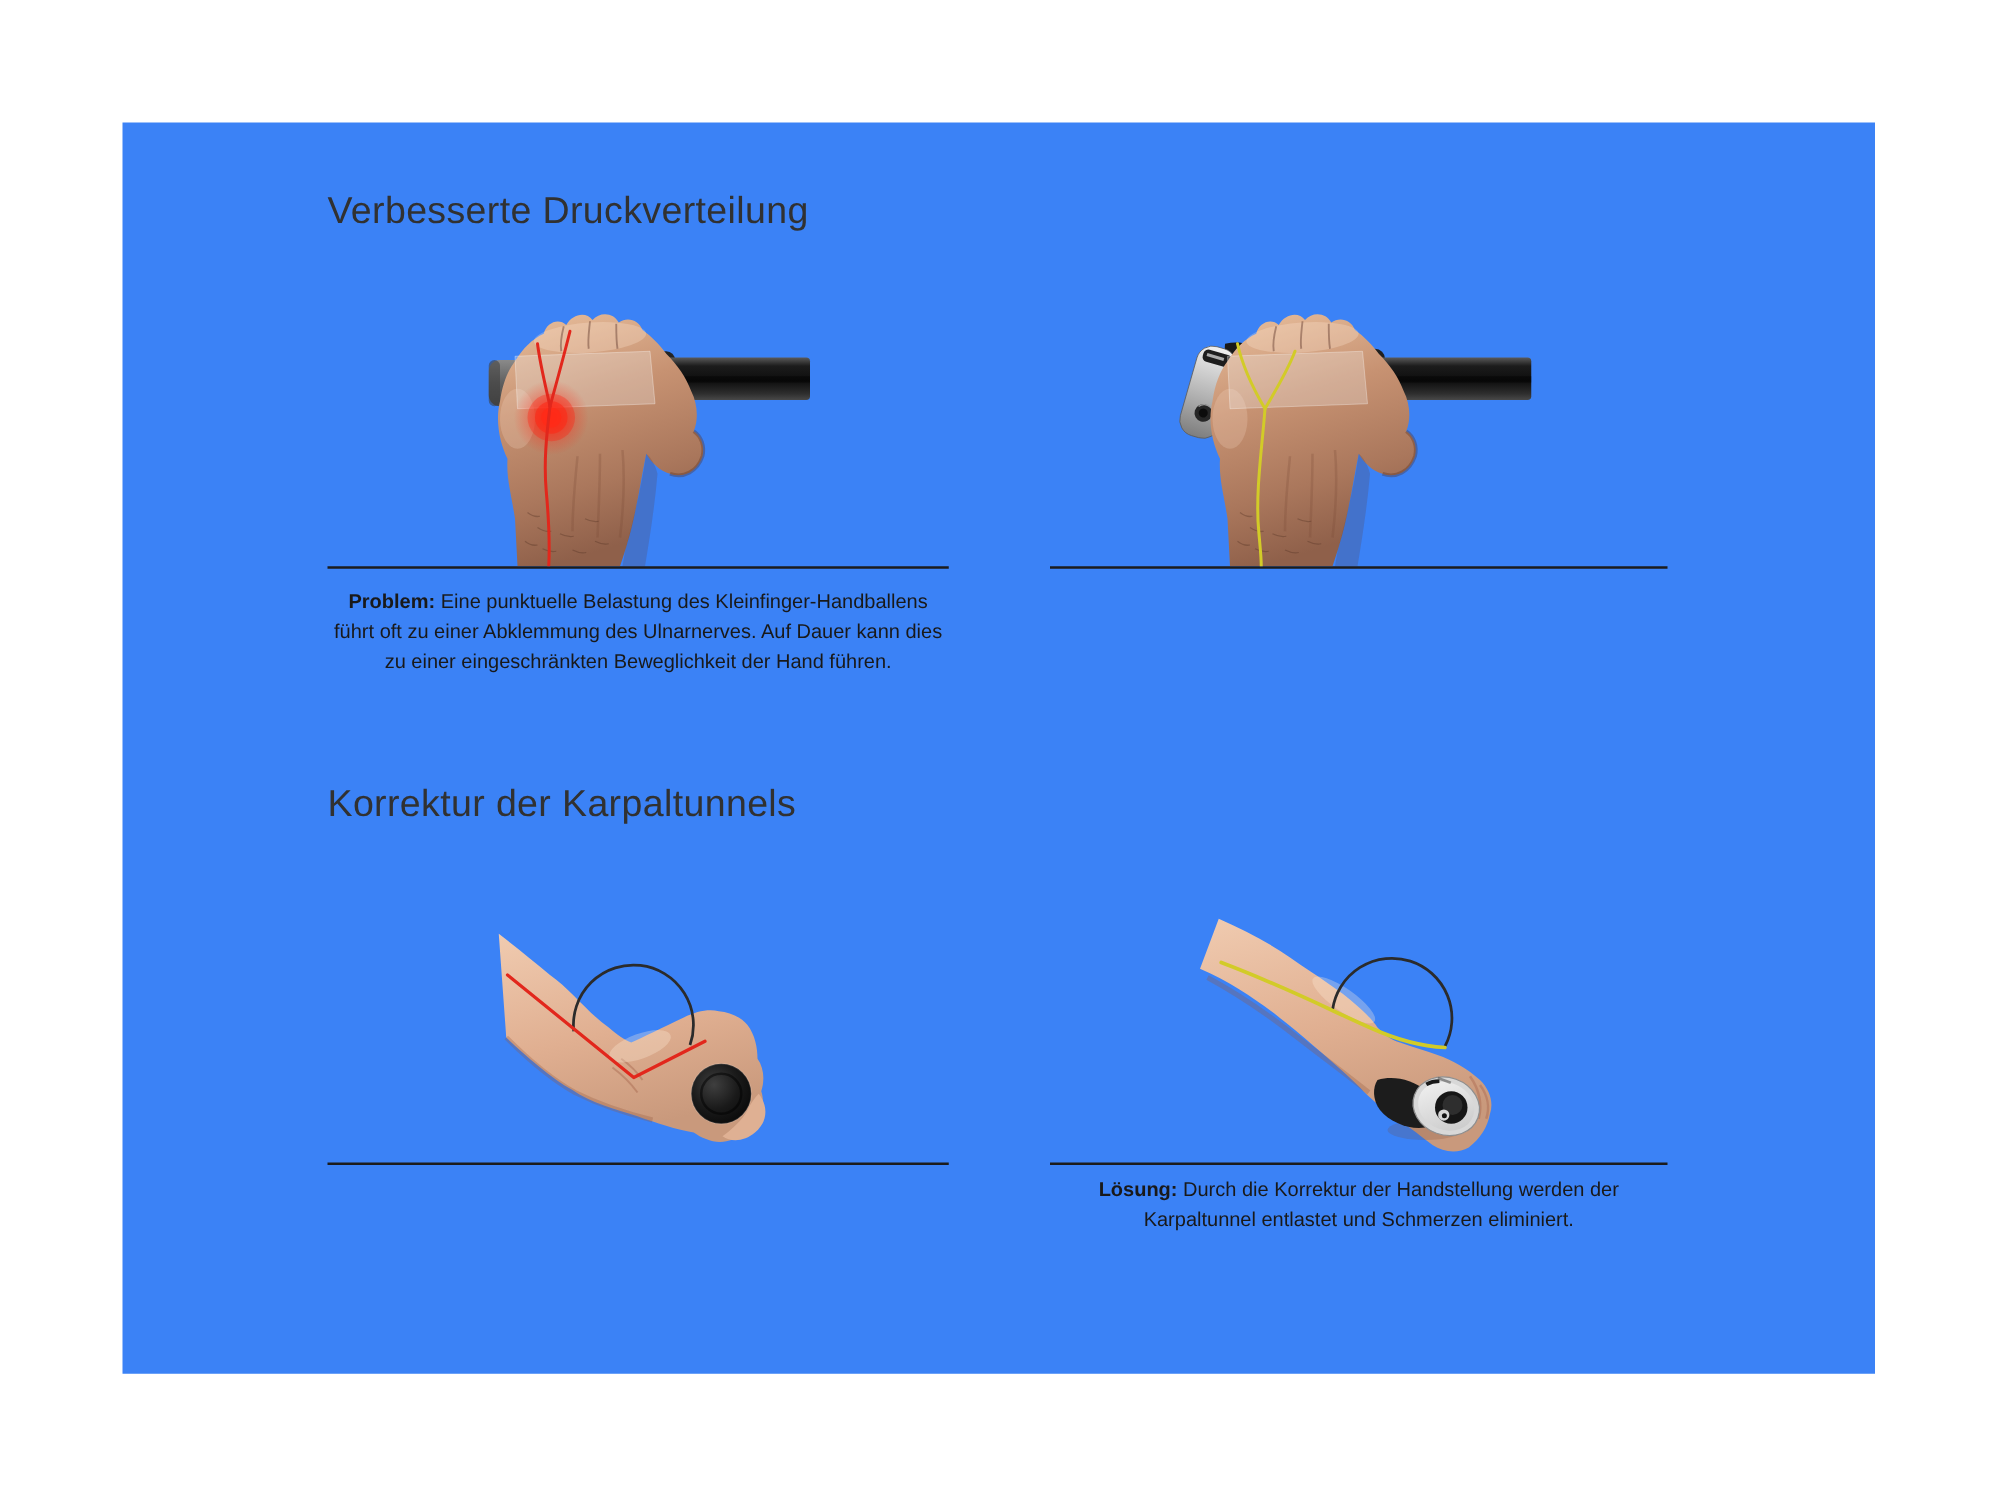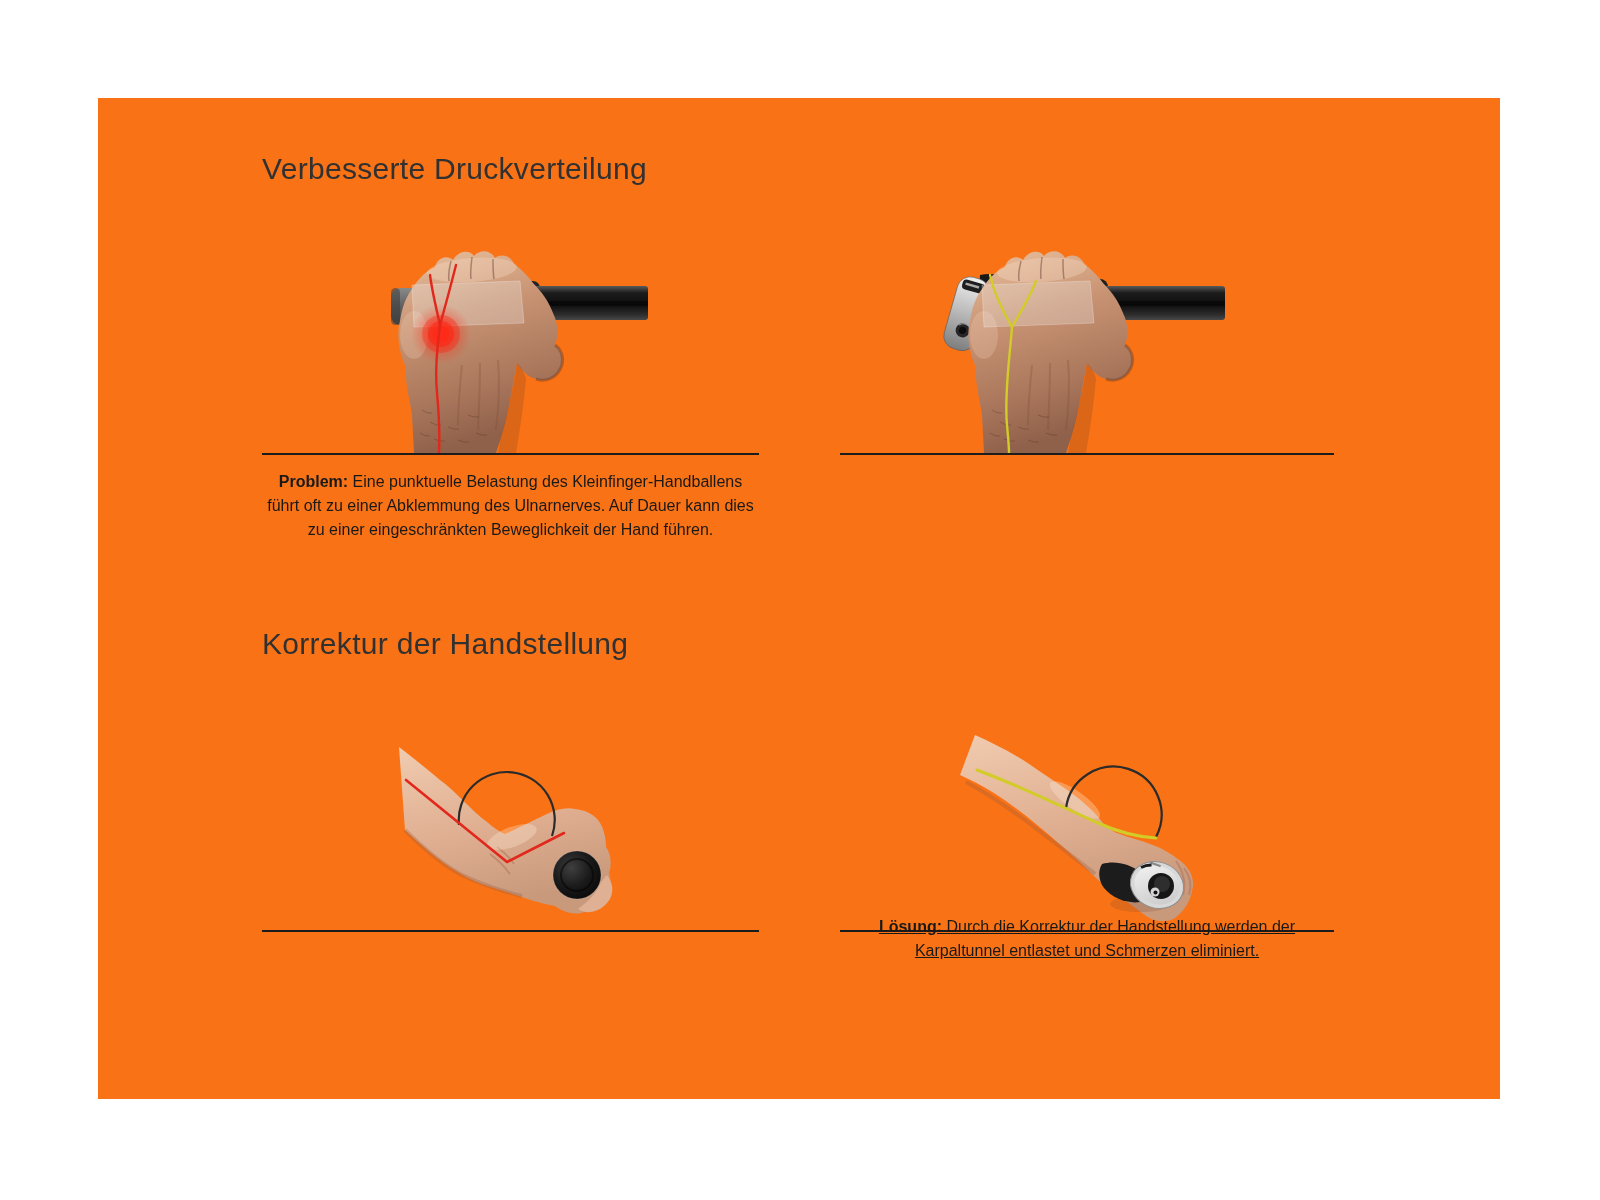--- a/index.html
+++ b/index.html
@@ -1,18 +1,18 @@
 <!DOCTYPE html>
 <html><head>
 <meta charset="utf-8">
 <style>
   html,body{margin:0;padding:0;background:#ffffff;}
   .page{position:relative;width:1600px;height:1200px;background:#ffffff;overflow:hidden;
         font-family:"Liberation Sans","DejaVu Sans",sans-serif;}
-  .panel{position:absolute;left:98px;top:98px;width:1402px;height:1001px;background:#f97316;}
+  .panel{position:absolute;left:98px;top:98px;width:1402px;height:1001px;background:#3b82f6;}
   .sec-title{position:absolute;margin:0;font-size:30px;line-height:36px;font-weight:300;
              color:#313131;letter-spacing:.3px;}
   .fig{position:absolute;margin:0;height:238px;border-bottom:2px solid #1c1c1c;}
   .fig svg{display:block;width:100%;height:238px;}
   .copy{position:absolute;margin:0;font-size:16px;line-height:24px;color:#191919;text-align:center;}
   .copy strong{font-weight:bold;}
 </style>
 </head>
 <body>
 
@@ -169,21 +169,21 @@
           <path d="M196,66 C190,82 180,98 172,112"></path>
           <path d="M172,112 C170,140 164,180 167,210 C168,222 169,230 169,238"></path>
         </g>
       </svg>
     </figure>
 
     <p class="copy" style="left:164px;top:372px;width:497px;">
       <strong>Problem:</strong><span> Eine punktuelle Belastung des Kleinfinger-Handballens führt oft zu einer Abklemmung des Ulnarnerves. Auf Dauer kann dies zu einer eingeschränkten Beweglichkeit der Hand führen.</span>
     </p>
 
-    <h2 class="sec-title" style="left:164px;top:528px;">Korrektur der Handstellung</h2>
+    <h2 class="sec-title" style="left:164px;top:528px;">Korrektur der Karpaltunnels</h2>
 
     <figure class="fig" style="left:164px;top:594px;width:497px;">
       <svg viewBox="0 0 497 238">
         <defs>
           <linearGradient id="gC-skin" x1="0" y1="0" x2="0.3" y2="1">
             <stop offset="0" stop-color="#f0cbb0"></stop>
               <stop offset="0.55" stop-color="#e0af91"></stop>
             <stop offset="1" stop-color="#c9997c"></stop>
           </linearGradient>
           <radialGradient id="gC-knob" cx="0.38" cy="0.35" r="0.8">
@@ -248,18 +248,18 @@
             <circle cx="322" cy="192" r="8" fill="#2e2e2e"></circle>
             <circle cx="315" cy="200" r="4.5" fill="#d5d5d5"></circle>
             <circle cx="315.5" cy="200.5" r="2" fill="#111"></circle>
           </g>
         </g>
         <path d="M226,116 A48,48 0 1 1 316,145" stroke="#2b2b2b" stroke-width="2.2" fill="none"></path>
         <path d="M137,78 C190,98 228,118 258,131 C278,140 298,145 316,146" stroke="#d2cb28" stroke-width="3" fill="none" stroke-linecap="round"></path>
       </svg>
     </figure>
 
-    <p class="copy" style="left:742px;top:817px;width:494px;text-decoration:underline;">
+    <p class="copy" style="left:742px;top:843px;width:494px;">
       <strong>Lösung:</strong><span> Durch die Korrektur der Handstellung werden der Karpaltunnel entlastet und Schmerzen eliminiert.</span>
     </p>
 
   </div>
 </div>
 
 </body></html>

